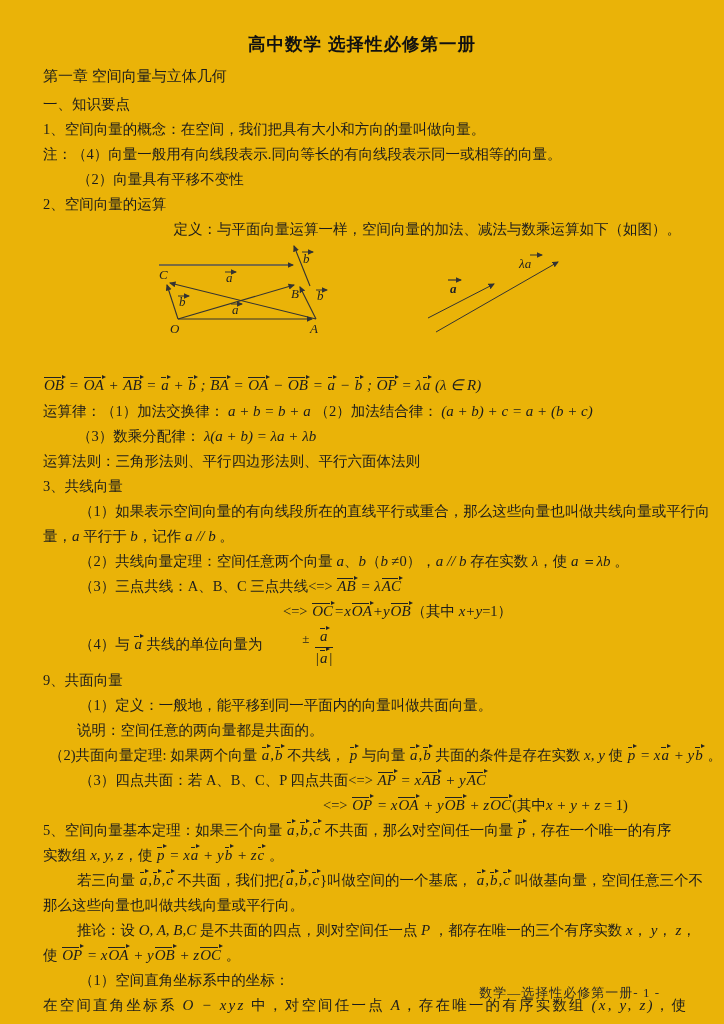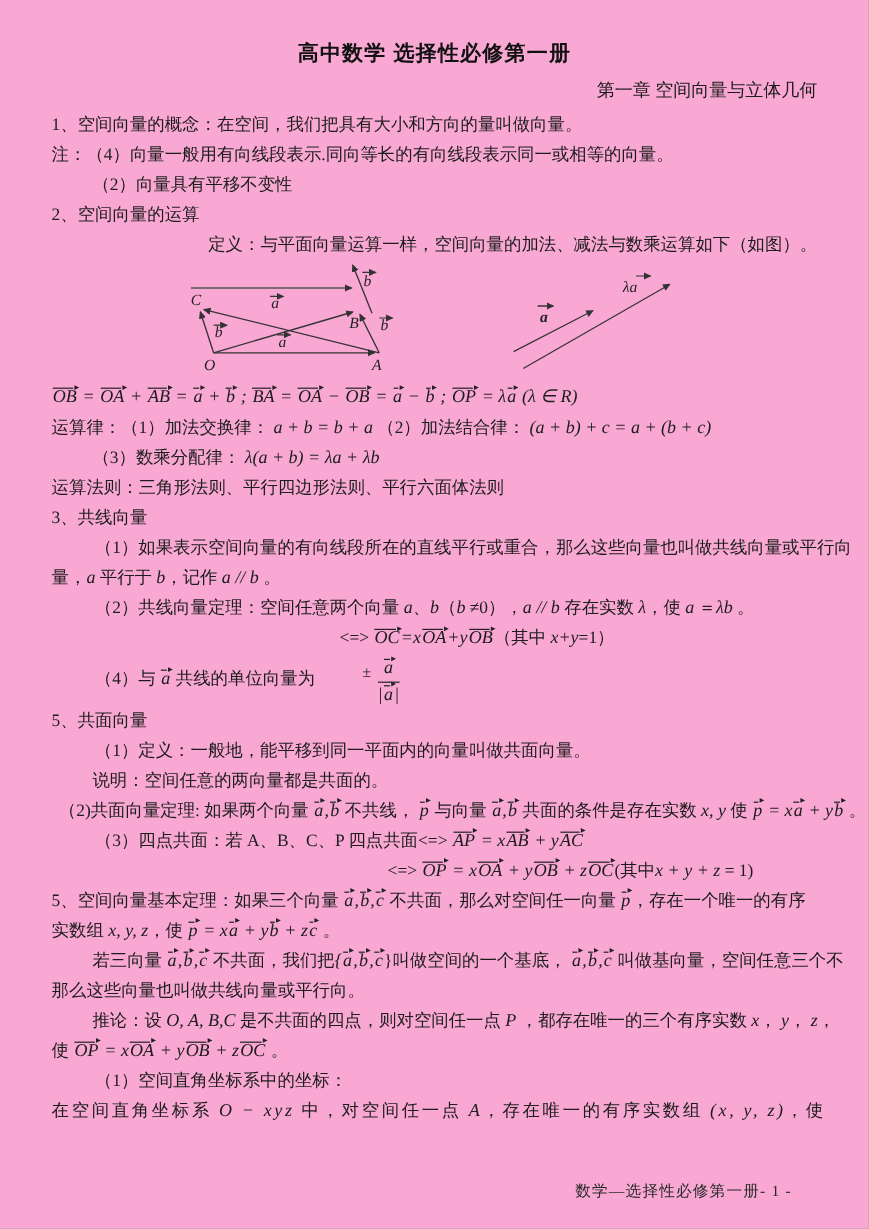--- a/index.html
+++ b/index.html
@@ -1,48 +1,48 @@
 <!DOCTYPE html>
 <html><head>
 <meta charset="utf-8">
 <style>
   html,body { margin:0; padding:0; background:#9a9a9a; }
   .page {
     position:relative; width:724px; height:1024px; margin:0 auto;
-    background:#f9a8d4; color:#1c1c1c; overflow:hidden;
+    background:#eab308; color:#1c1c1c; overflow:hidden;
     font-family:"Liberation Serif", serif; font-size:14.5px;
   }
   .content { padding:30px 43px 0 43px; }
   .doc-title {
     margin:0; text-align:center; font-family:"Liberation Sans", sans-serif;
     font-weight:bold; font-size:17.5px; line-height:28px; color:#111; letter-spacing:1px;
   }
   .chapter-title {
-    margin:6px 0 4px 0; text-align:right; font-weight:normal;
+    margin:6px 0 4px 0; text-align:left; font-weight:normal;
     font-size:15px; line-height:24px; color:#1c1c1c;
   }
   .ln { margin:0; line-height:25px; min-height:25px; white-space:nowrap; }
   .math, .vec { font-family:"Liberation Serif", serif; font-style:italic; font-size:15px; }
   .vec { position:relative; display:inline-block; line-height:1; padding:0 1px; }
   .vec::before {
     content:""; position:absolute; left:1px; right:4px; top:-1px;
     border-top:1px solid #222;
   }
   .vec::after {
     content:""; position:absolute; right:-1px; top:-3.5px; width:0; height:0;
     border-top:2.5px solid transparent; border-bottom:2.5px solid transparent;
     border-left:4.5px solid #222;
   }
   .ind8  { padding-left:8px;margin-left:28px; }
   .ind6  { padding-left:6px; }
   .ind34 { padding-left:34px; }
   .ind57 { padding-left:57px;text-align:right; }
   .ind240{ padding-left:240px; }
   .ind280{ padding-left:280px; }
-  .formula-line { line-height:28px; min-height:28px; }
+  .formula-line { line-height:28px; min-height:28px;margin-top:29px; }
   .spread { letter-spacing:2.2px; }
   .figure-row { position:relative; height:100px; }
   .figure-row svg { position:absolute; top:0; }
   .fig-left  { left:104px; }
   .fig-right { left:377px; }
   svg text {
     font-family:"Liberation Serif", serif; font-style:italic;
     font-size:13px; fill:#222;
   }
   .pm { font-family:"Liberation Serif", serif; margin-left:36px; vertical-align:6px; font-size:13px; }
@@ -59,20 +59,21 @@
 </style>
 </head>
 <body>
 
 <div class="page">
   <div class="content">
 
     <h1 class="doc-title">高中数学 选择性必修第一册</h1>
     <h2 class="chapter-title">第一章 空间向量与立体几何</h2>
 
+    <p class="ln">一、知识要点</p>
     <p class="ln">1、空间向量的概念：在空间，我们把具有大小和方向的量叫做向量。</p>
     <p class="ln">注：（4）向量一般用有向线段表示.同向等长的有向线段表示同一或相等的向量。</p>
     <p class="ln ind34">（2）向量具有平移不变性</p>
     <p class="ln">2、空间向量的运算</p>
     <p class="ln ind57">定义：与平面向量运算一样，空间向量的加法、减法与数乘运算如下（如图）。</p>
 
     <div class="figure-row">
 
       <svg class="fig-left" width="260" height="100" viewBox="0 0 260 100">
         <defs>
@@ -128,32 +129,33 @@
     </div>
 
     <p class="ln formula-line"><span class="math"><span class="vec">OB</span> = <span class="vec">OA</span> + <span class="vec">AB</span> = <span class="vec">a</span> + <span class="vec">b</span> ; <span class="vec">BA</span> = <span class="vec">OA</span> − <span class="vec">OB</span> = <span class="vec">a</span> − <span class="vec">b</span> ; <span class="vec">OP</span> = λ<span class="vec">a</span> (λ ∈ R)</span></p>
     <p class="ln">运算律：（1）加法交换律： <span class="math">a + b = b + a</span> （2）加法结合律： <span class="math">(a + b) + c = a + (b + c)</span></p>
     <p class="ln ind34">（3）数乘分配律： <span class="math">λ(a + b) = λa + λb</span></p>
     <p class="ln">运算法则：三角形法则、平行四边形法则、平行六面体法则</p>
     <p class="ln">3、共线向量</p>
     <p class="ln ind8">（1）如果表示空间向量的有向线段所在的直线平行或重合，那么这些向量也叫做共线向量或平行向</p>
     <p class="ln">量，<span class="math">a</span> 平行于 <span class="math">b</span>，记作 <span class="math">a // b</span> 。</p>
     <p class="ln ind8">（2）共线向量定理：空间任意两个向量 <span class="math">a</span>、<span class="math">b</span>（<span class="math">b</span> ≠0），<span class="math">a // b</span> 存在实数 <span class="math">λ</span>，使 <span class="math">a</span> ＝<span class="math">λb</span> 。</p>
+    <p class="ln ind8">（3）三点共线：A、B、C 三点共线&lt;=&gt; <span class="math"><span class="vec">AB</span> = λ<span class="vec">AC</span></span></p>
     <p class="ln ind240">&lt;=&gt; <span class="math"><span class="vec">OC</span>=x<span class="vec">OA</span>+y<span class="vec">OB</span></span>（其中 <span class="math">x+y</span>=1）</p>
 
     <p class="ln ind8" style="line-height:30px">
       <span>（4）与 <span class="math"><span class="vec">a</span></span> 共线的单位向量为</span>
       <span class="pm">±</span>
       <span class="stack">
         <span class="num"><span class="math"><span class="vec">a</span></span></span>
         <span class="den"><span class="math">|<span class="vec">a</span>|</span></span>
       </span>
     </p>
 
-    <p class="ln">5、共面向量</p>
+    <p class="ln">9、共面向量</p>
     <p class="ln ind8">（1）定义：一般地，能平移到同一平面内的向量叫做共面向量。</p>
     <p class="ln ind34">说明：空间任意的两向量都是共面的。</p>
     <p class="ln ind6">（2)共面向量定理: 如果两个向量 <span class="math"><span class="vec">a</span>,<span class="vec">b</span></span> 不共线， <span class="math"><span class="vec">p</span></span> 与向量 <span class="math"><span class="vec">a</span>,<span class="vec">b</span></span> 共面的条件是存在实数 <span class="math">x, y</span> 使 <span class="math"><span class="vec">p</span> = x<span class="vec">a</span> + y<span class="vec">b</span></span> 。</p>
     <p class="ln ind8">（3）四点共面：若 A、B、C、P 四点共面&lt;=&gt; <span class="math"><span class="vec">AP</span> = x<span class="vec">AB</span> + y<span class="vec">AC</span></span></p>
     <p class="ln ind280">&lt;=&gt; <span class="math"><span class="vec">OP</span> = x<span class="vec">OA</span> + y<span class="vec">OB</span> + z<span class="vec">OC</span></span>(其中<span class="math">x + y + z</span> = 1)</p>
     <p class="ln">5、空间向量基本定理：如果三个向量 <span class="math"><span class="vec">a</span>,<span class="vec">b</span>,<span class="vec">c</span></span> 不共面，那么对空间任一向量 <span class="math"><span class="vec">p</span></span>，存在一个唯一的有序</p>
     <p class="ln">实数组 <span class="math">x, y, z</span>，使 <span class="math"><span class="vec">p</span> = x<span class="vec">a</span> + y<span class="vec">b</span> + z<span class="vec">c</span></span> 。</p>
     <p class="ln ind34">若三向量 <span class="math"><span class="vec">a</span>,<span class="vec">b</span>,<span class="vec">c</span></span> 不共面，我们把<span class="math">{<span class="vec">a</span>,<span class="vec">b</span>,<span class="vec">c</span></span>}叫做空间的一个基底， <span class="math"><span class="vec">a</span>,<span class="vec">b</span>,<span class="vec">c</span></span> 叫做基向量，空间任意三个不</p>
     <p class="ln">那么这些向量也叫做共线向量或平行向。</p>
     <p class="ln ind34">推论：设 <span class="math">O, A, B,C</span> 是不共面的四点，则对空间任一点 <span class="math">P</span> ，都存在唯一的三个有序实数 <span class="math">x</span>， <span class="math">y</span>， <span class="math">z</span>，</p>

